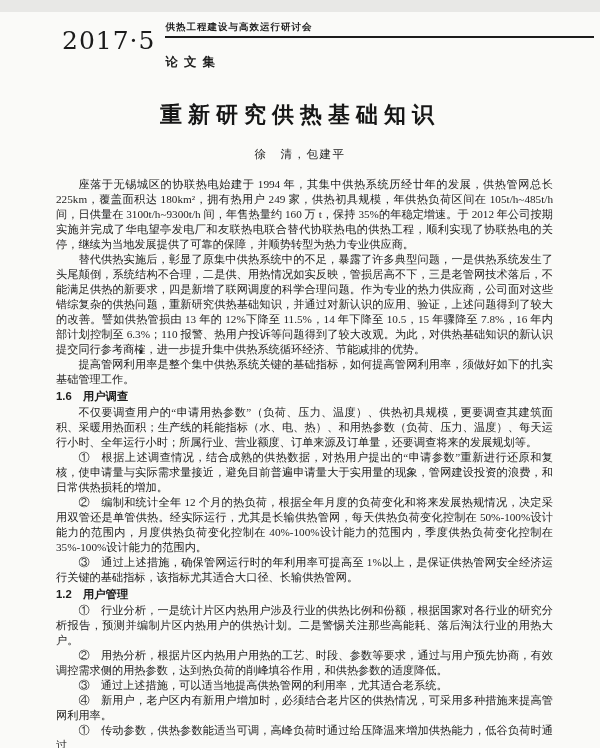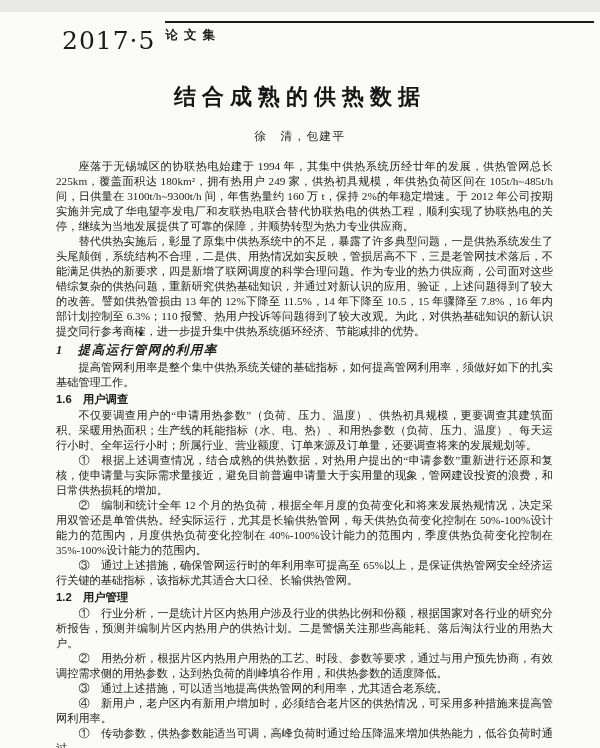--- a/index.html
+++ b/index.html
@@ -41,21 +41,21 @@
   }
   .rule {
     height: 0;
     border-top: 2px solid #1c1c1c;
   }
   .proc {
     font-family: "Liberation Sans", "DejaVu Sans", sans-serif;
     font-weight: bold;
     font-size: 12.5px;
     letter-spacing: 6px;
-    padding-top: 4px;
+    padding-top: 16px;
     color: #1b1b1b;
   }
   
   .title {
     margin-top: 29px;
     text-align: center;
     font-size: 22px;
     font-weight: bold;
     letter-spacing: 6px;
     color: #161616;
@@ -93,40 +93,40 @@
   }
 </style>
 </head>
 <body>
 
 <div class="page">
 
   <div class="header">
     <div class="issue">2017·5</div>
     <div class="header-right">
+      <div class="conf">供热工程建设与高效运行研讨会</div>
       <div class="rule"></div>
       <div class="proc">论文集</div>
     </div>
   </div>
 
-  <h1 class="title" style="margin-bottom:0;">结合成熟的供热数据</h1>
+  <h1 class="title" style="margin-bottom:0;">重新研究供热基础知识</h1>
   <div class="authors">徐　清，包建平</div>
 
   <div class="body">
-    <p class="para">座落于无锡城区的协联热电始建于 1994 年，其集中供热系统历经廿年的发展，供热管网总长 225km，覆盖面积达 180km²，拥有热用户 249 家，供热初具规模，年供热负荷区间在 105t/h~485t/h 间，日供量在 3100t/h~9300t/h 间，年售热量约 160 万 t，保持 2%的年稳定增速。于 2012 年公司按期实施并完成了华电望亭发电厂和友联热电联合替代协联热电的供热工程，顺利实现了协联热电的关停，继续为当地发展提供了可靠的保障，并顺势转型为热力专业供应商。</p>
+    <p class="para">座落于无锡城区的协联热电始建于 1994 年，其集中供热系统历经廿年的发展，供热管网总长 225km，覆盖面积达 180km²，拥有热用户 249 家，供热初具规模，年供热负荷区间在 105t/h~485t/h 间，日供量在 3100t/h~9300t/h 间，年售热量约 160 万 t，保持 35%的年稳定增速。于 2012 年公司按期实施并完成了华电望亭发电厂和友联热电联合替代协联热电的供热工程，顺利实现了协联热电的关停，继续为当地发展提供了可靠的保障，并顺势转型为热力专业供应商。</p>
     <p class="para">替代供热实施后，彰显了原集中供热系统中的不足，暴露了许多典型问题，一是供热系统发生了头尾颠倒，系统结构不合理，二是供、用热情况如实反映，管损居高不下，三是老管网技术落后，不能满足供热的新要求，四是新增了联网调度的科学合理问题。作为专业的热力供应商，公司面对这些错综复杂的供热问题，重新研究供热基础知识，并通过对新认识的应用、验证，上述问题得到了较大的改善。譬如供热管损由 13 年的 12%下降至 11.5%，14 年下降至 10.5，15 年骤降至 7.8%，16 年内部计划控制至 6.3%；110 报警、热用户投诉等问题得到了较大改观。为此，对供热基础知识的新认识提交同行参考商榷，进一步提升集中供热系统循环经济、节能减排的优势。</p>
 
-    <p class="sec-heading">1　提高运行管网的利用率</p>
     <p class="para">提高管网利用率是整个集中供热系统关键的基础指标，如何提高管网利用率，须做好如下的扎实基础管理工作。</p>
 
     <p class="sub-heading">1.6　用户调查</p>
     <p class="para">不仅要调查用户的“申请用热参数”（负荷、压力、温度）、供热初具规模，更要调查其建筑面积、采暖用热面积；生产线的耗能指标（水、电、热）、和用热参数（负荷、压力、温度）、每天运行小时、全年运行小时；所属行业、营业额度、订单来源及订单量，还要调查将来的发展规划等。</p>
     <p class="para">①　根据上述调查情况，结合成熟的供热数据，对热用户提出的“申请参数”重新进行还原和复核，使申请量与实际需求量接近，避免目前普遍申请量大于实用量的现象，管网建设投资的浪费，和日常供热损耗的增加。</p>
     <p class="para">②　编制和统计全年 12 个月的热负荷，根据全年月度的负荷变化和将来发展热规情况，决定采用双管还是单管供热。经实际运行，尤其是长输供热管网，每天供热负荷变化控制在 50%-100%设计能力的范围内，月度供热负荷变化控制在 40%-100%设计能力的范围内，季度供热负荷变化控制在 35%-100%设计能力的范围内。</p>
-    <p class="para">③　通过上述措施，确保管网运行时的年利用率可提高至 65%以上，是保证供热管网安全经济运行关键的基础指标，该指标尤其适合大口径、长输供热管网。</p>
+    <p class="para">③　通过上述措施，确保管网运行时的年利用率可提高至 1%以上，是保证供热管网安全经济运行关键的基础指标，该指标尤其适合大口径、长输供热管网。</p>
 
     <p class="sub-heading">1.2　用户管理</p>
     <p class="para">①　行业分析，一是统计片区内热用户涉及行业的供热比例和份额，根据国家对各行业的研究分析报告，预测并编制片区内热用户的供热计划。二是警惕关注那些高能耗、落后淘汰行业的用热大户。</p>
     <p class="para">②　用热分析，根据片区内热用户用热的工艺、时段、参数等要求，通过与用户预先协商，有效调控需求侧的用热参数，达到热负荷的削峰填谷作用，和供热参数的适度降低。</p>
     <p class="para">③　通过上述措施，可以适当地提高供热管网的利用率，尤其适合老系统。</p>
     <p class="para">④　新用户，老户区内有新用户增加时，必须结合老片区的供热情况，可采用多种措施来提高管网利用率。</p>
 
     <p class="para">①　传动参数，供热参数能适当可调，高峰负荷时通过给压降温来增加供热能力，低谷负荷时通过</p>
   </div>
 

